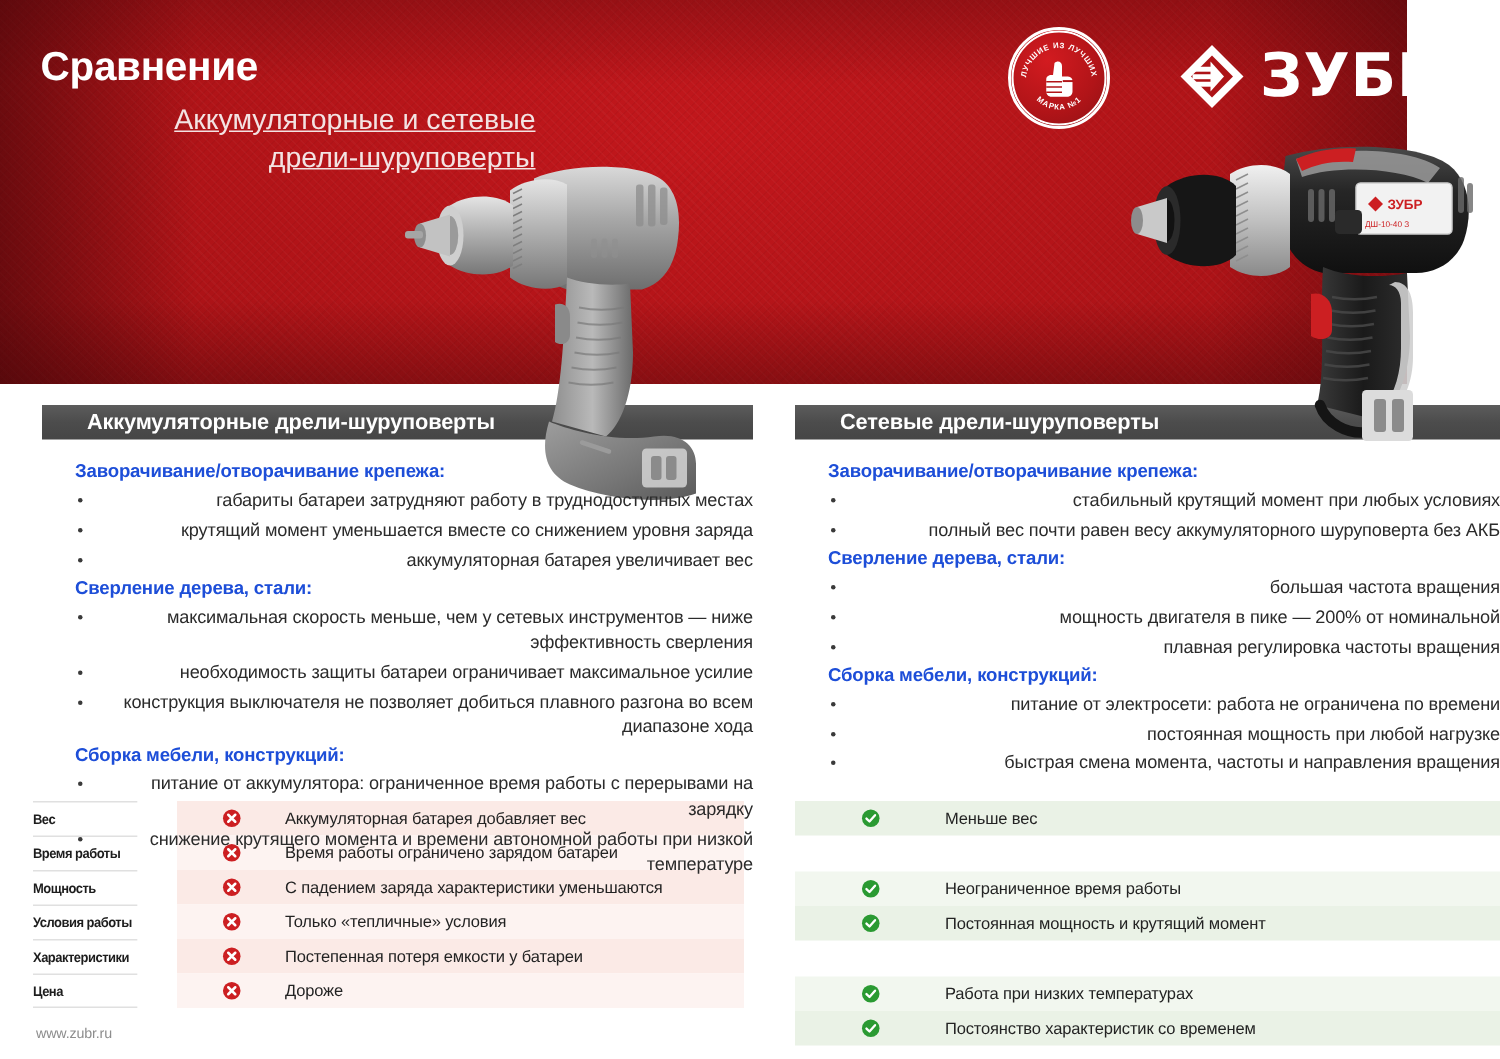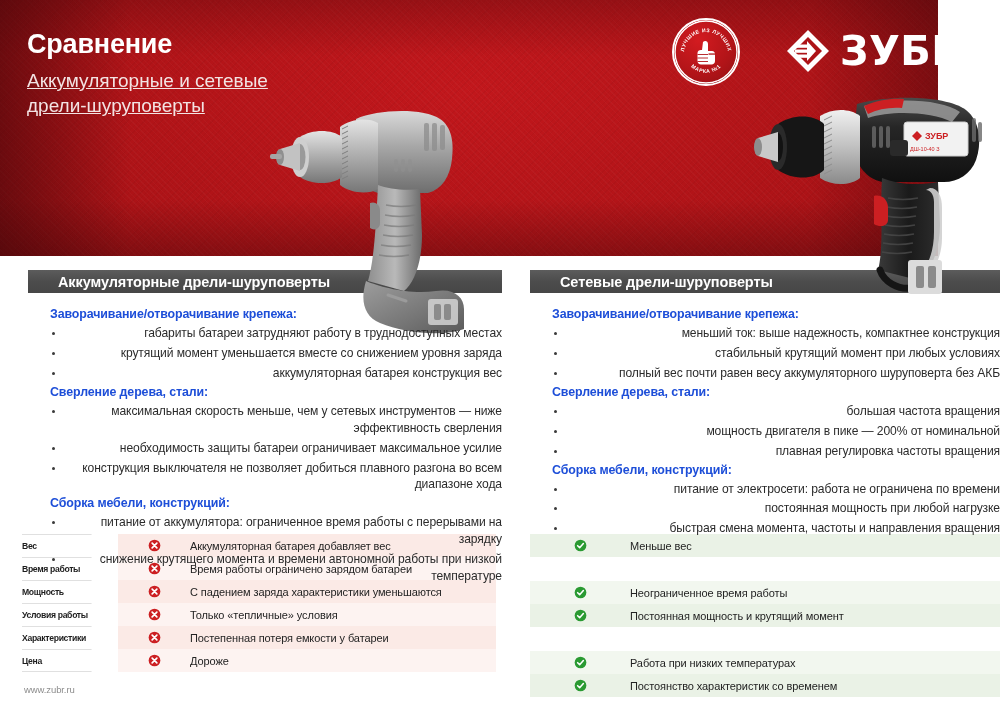--- a/index.html
+++ b/index.html
@@ -21,20 +21,21 @@
   }
 
   
   .hero {
     position: absolute;
     left: 0; top: 0;
     width: 938px; height: 256px;
     background:
       radial-gradient(ellipse 900px 420px at 50% 35%, #c2171c 0%, #ad1317 45%, #8e0f13 82%, #7a0c10 100%);
     overflow: hidden;
+    text-align: right;
   }
   .hero-texture {
     position: absolute; inset: 0;
     background-image:
       repeating-linear-gradient(45deg, rgba(255,255,255,0.028) 0 1px, rgba(0,0,0,0) 1px 4px),
       repeating-linear-gradient(-45deg, rgba(0,0,0,0.035) 0 1px, rgba(0,0,0,0) 1px 4px);
     pointer-events: none;
   }
   .hero-vignette {
     position: absolute; inset: 0;
@@ -421,42 +422,41 @@
     </svg>
   </div>
 
   <div class="col col-left">
     <div class="col-header">Аккумуляторные дрели-шуруповерты</div>
     <div class="col-body" id="body-0">
         <div class="sec-title">Заворачивание/отворачивание крепежа:</div>
         <ul class="sec-list">
           <li>габариты батареи затрудняют работу в труднодоступных местах</li>
           <li>крутящий момент уменьшается вместе со снижением уровня заряда</li>
-          <li>аккумуляторная батарея конструкция вес</li>
+          <li>аккумуляторная батарея увеличивает вес</li>
         </ul>
         <div class="sec-title gap">Сверление дерева, стали:</div>
         <ul class="sec-list">
           <li>максимальная скорость меньше, чем у сетевых инструментов — ниже эффективность сверления</li>
           <li>необходимость защиты батареи ограничивает максимальное усилие</li>
           <li>конструкция выключателя не позволяет добиться плавного разгона во всем диапазоне хода</li>
         </ul>
         <div class="sec-title gap">Сборка мебели, конструкций:</div>
         <ul class="sec-list">
           <li>питание от аккумулятора: ограниченное время работы с перерывами на зарядку</li>
           <li>снижение крутящего момента и времени автономной работы при низкой температуре</li>
         </ul>
       </div>
   </div>
 
   <div class="col col-right">
     <div class="col-header">Сетевые дрели-шуруповерты</div>
     <div class="col-body" id="body-1">
         <div class="sec-title">Заворачивание/отворачивание крепежа:</div>
         <ul class="sec-list">
-          <li>меньший ток: выше надежность, компактнее конструкция</li>
           <li>стабильный крутящий момент при любых условиях</li>
           <li>полный вес почти равен весу аккумуляторного шуруповерта без АКБ</li>
         </ul>
         <div class="sec-title gap">Сверление дерева, стали:</div>
         <ul class="sec-list">
           <li>большая частота вращения</li>
           <li>мощность двигателя в пике — 200% от номинальной</li>
           <li>плавная регулировка частоты вращения</li>
         </ul>
         <div class="sec-title gap">Сборка мебели, конструкций:</div>

